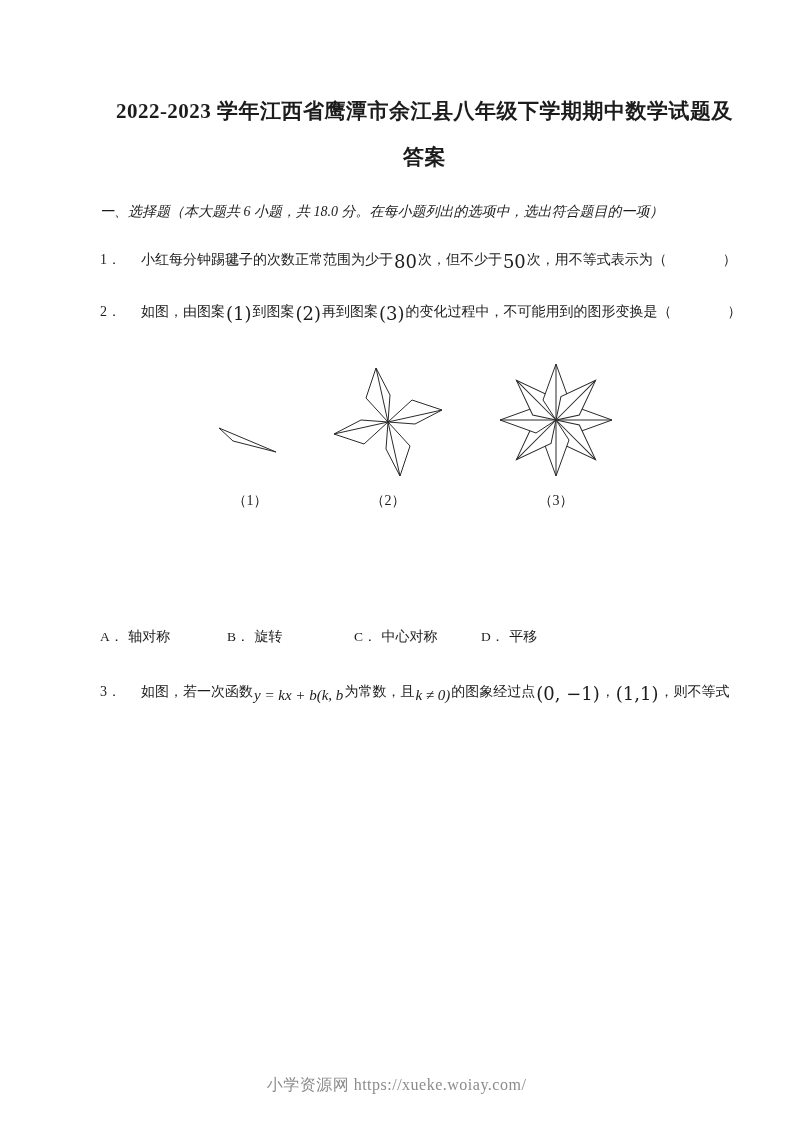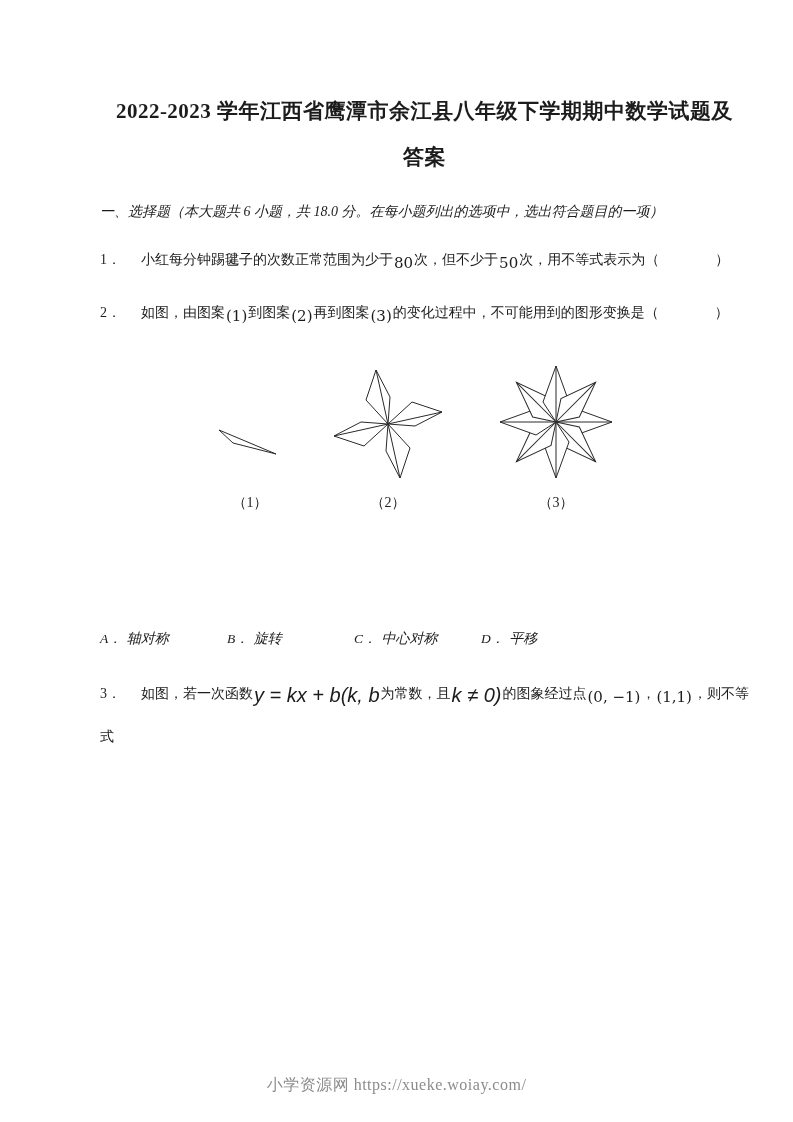--- a/index.html
+++ b/index.html
@@ -21,28 +21,28 @@
     font-weight:700;
     text-align:center;
     line-height:46px;
     letter-spacing:0.5px;
   }
   .section { margin-top:20px; font-size:14px; line-height:24px;font-style:italic; }
   .question { margin-top:22px; font-size:14px; line-height:28px; }
   .qnum { margin-right:20px; }
   .mnum {
     font-family:"DejaVu Serif",serif;
-    font-size:15px;
+    font-size:18px;
     vertical-align:-4px;
     padding:0 1px;
   }
   .mvar {
-    font-family:Liberation Sans, sans-serif;
+    font-family:Liberation Serif, serif;
     font-style:italic;
-    font-size:20px;
+    font-size:15px;
     vertical-align:-4px;
     padding:0 1px;
   }
   .options { display:flex; margin-top:24px; font-size:14px; }
   .option { width:127px; white-space:nowrap; }
   .olabel { font-size:13.5px; margin-right:5px; }
   .omath {
     font-family:"DejaVu Serif",serif;
     font-size:15.5px;
     vertical-align:-3px;
@@ -51,21 +51,21 @@
   .figures {
     margin:30px 0 0 118px;
     display:flex;
     align-items:flex-end;
     gap:46px;
   }
   .figure { display:flex; flex-direction:column; align-items:center; }
   .figure .caption { margin-top:10px; font-size:14px; }
   .fig1 { margin-bottom:24px; }
   .figures svg { fill:#ffffff; stroke:#2a2a2a; stroke-width:1; }
-  .options-q2 { margin-top:118px;font-style:italic; }
+  .options-q2 { margin-top:118px; }
   .q3 { margin-top:26px; font-size:14px; }
   .q3 .line { line-height:40px; }
   .footer {
     position:absolute;
     left:0; bottom:26px;
     width:100%;
     text-align:center;
     font-size:16px;
     color:#8c8c8c;
     letter-spacing:0.5px;

